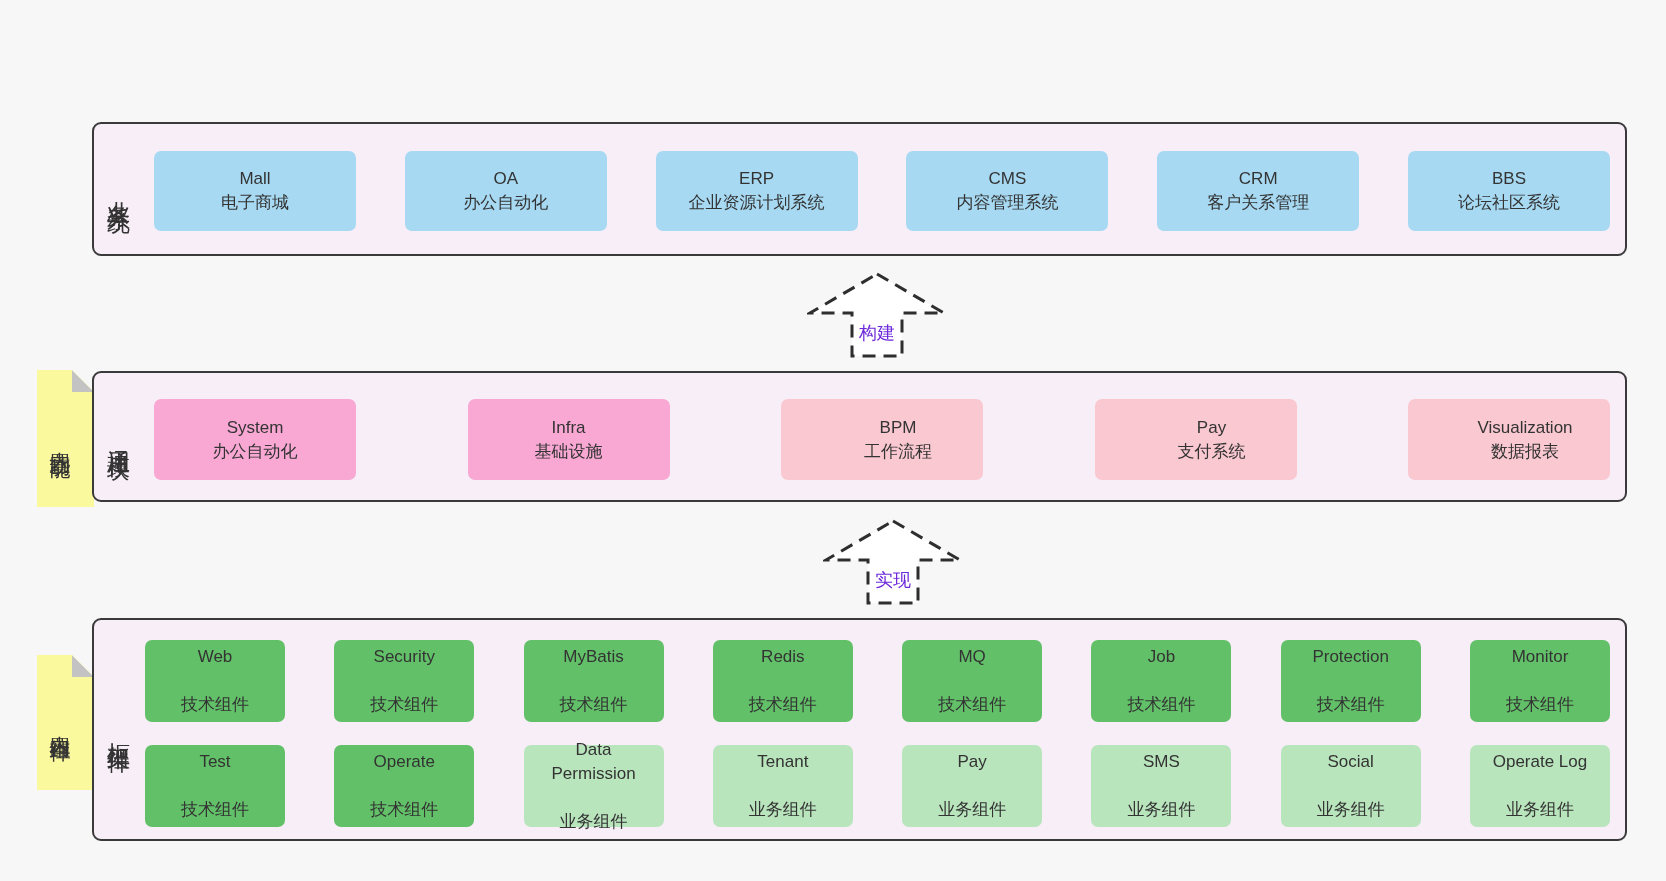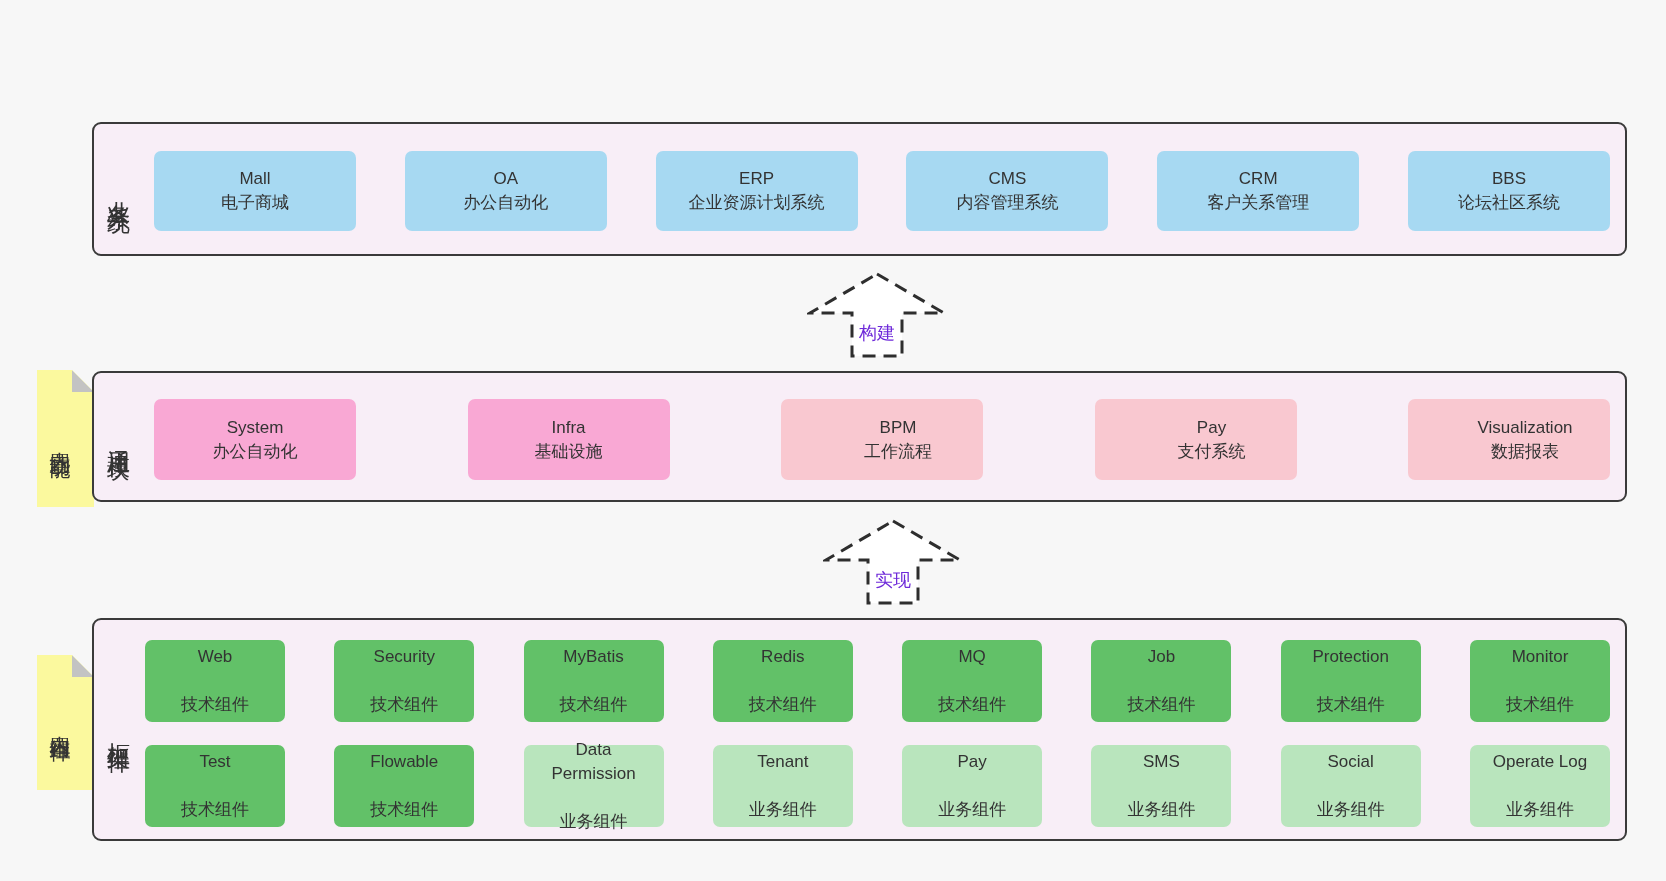--- a/index.html
+++ b/index.html
@@ -202,21 +202,21 @@
           <div>Monitor</div>
           <div>技术组件</div>
         </div>
       </div>
     <div class="boxes-row boxes-row--eight boxes-row--r2">
         <div class="dbox dbox--green">
           <div>Test</div>
           <div>技术组件</div>
         </div>
         <div class="dbox dbox--green">
-          <div>Flowable</div>
+          <div>Operate</div>
           <div>技术组件</div>
         </div>
         <div class="dbox dbox--lightgreen">
           <div>Data Permission</div>
           <div>业务组件</div>
         </div>
         <div class="dbox dbox--lightgreen">
           <div>Tenant</div>
           <div>业务组件</div>
         </div>

